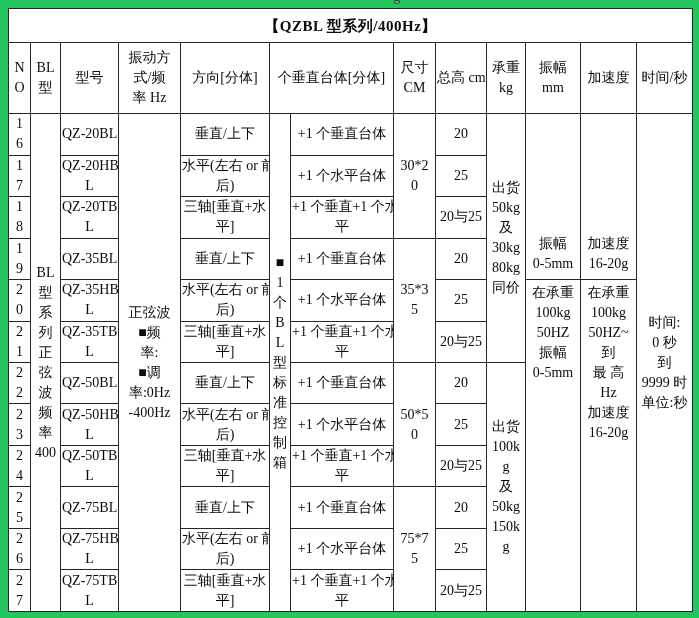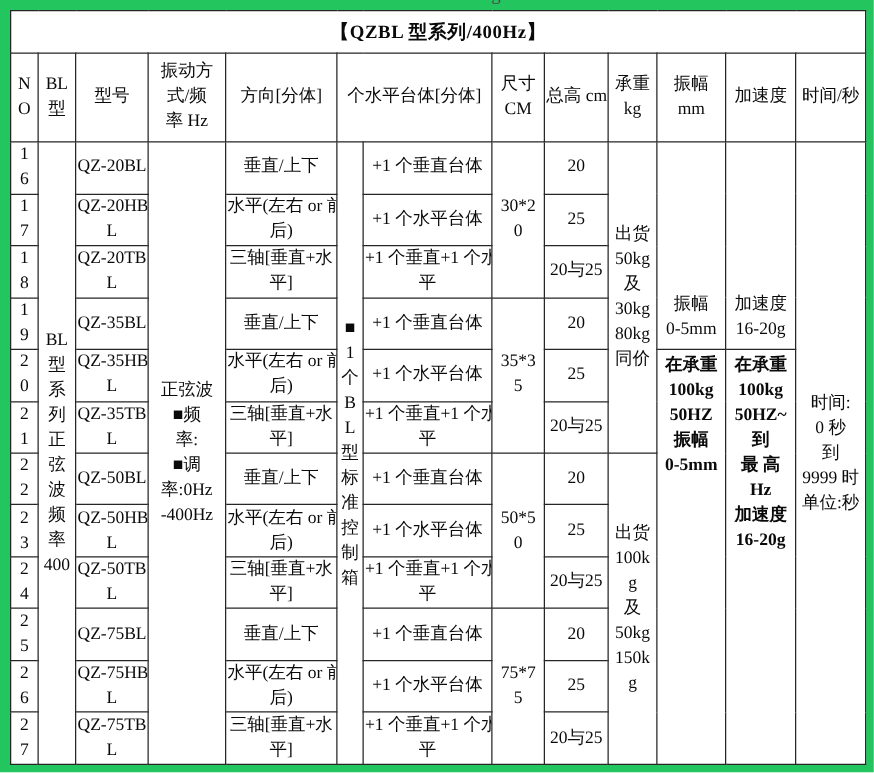--- a/index.html
+++ b/index.html
@@ -35,21 +35,21 @@
   }
   tr.title-row td{
     font-weight:bold;
     font-size:15px;
     height:33px;
     letter-spacing:0.5px;
   }
   tr.header-row td{height:69px;}
   tr.body-row{height:41px;}
   td.v-bottom{vertical-align:bottom;padding-bottom:5px;}
-  td.v-top{vertical-align:top;padding-top:3px;font-weight:bold;}
+  td.v-top{vertical-align:top;padding-top:3px;}
 </style>
 </head>
 <body>
 
 <div class="page">
   <div class="top-artifact"><span>g</span></div>
 
   <table class="spec">
     <colgroup>
       <col style="width:22px">
@@ -75,21 +75,21 @@
     <tr class="header-row">
       <td>N
 O</td>
       <td>BL
 型</td>
       <td>型号</td>
       <td>振动方
 式/频
 率 Hz</td>
       <td>方向[分体]</td>
-      <td colspan="2">个水平台体[分体]</td>
+      <td colspan="2">个垂直台体[分体]</td>
       <td>尺寸
 CM</td>
       <td>总高 cm</td>
       <td>承重
 kg</td>
       <td>振幅
 mm</td>
       <td>加速度</td>
       <td>时间/秒</td>
     </tr>

